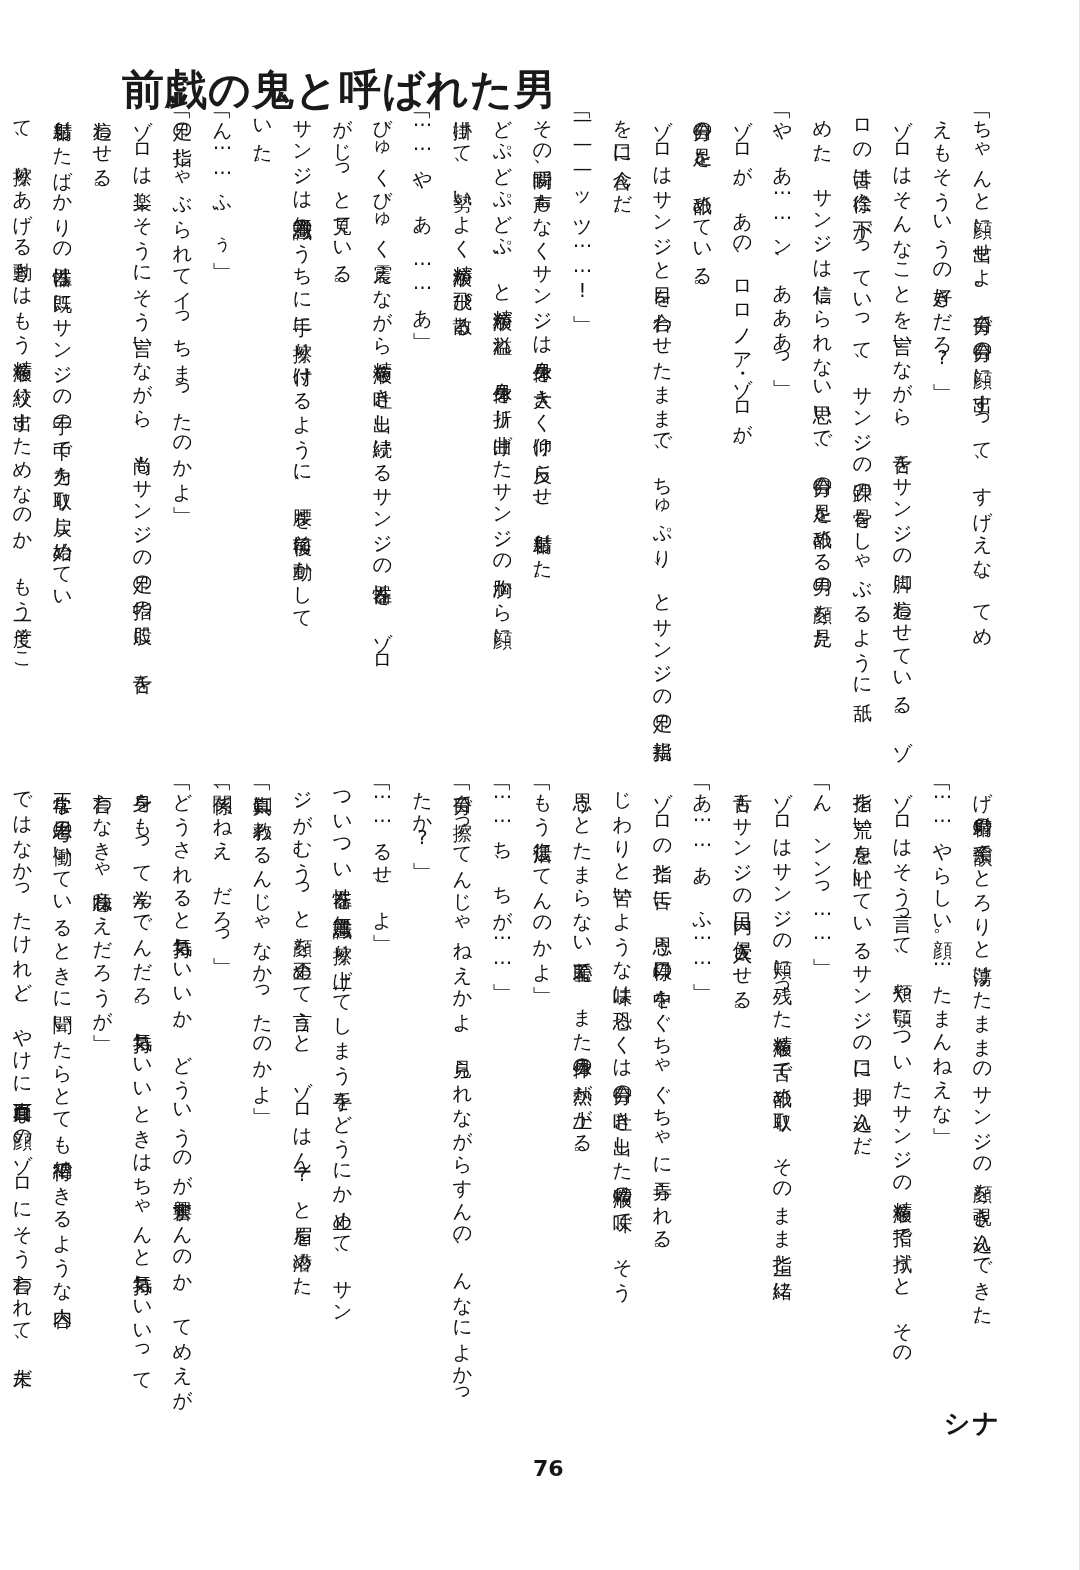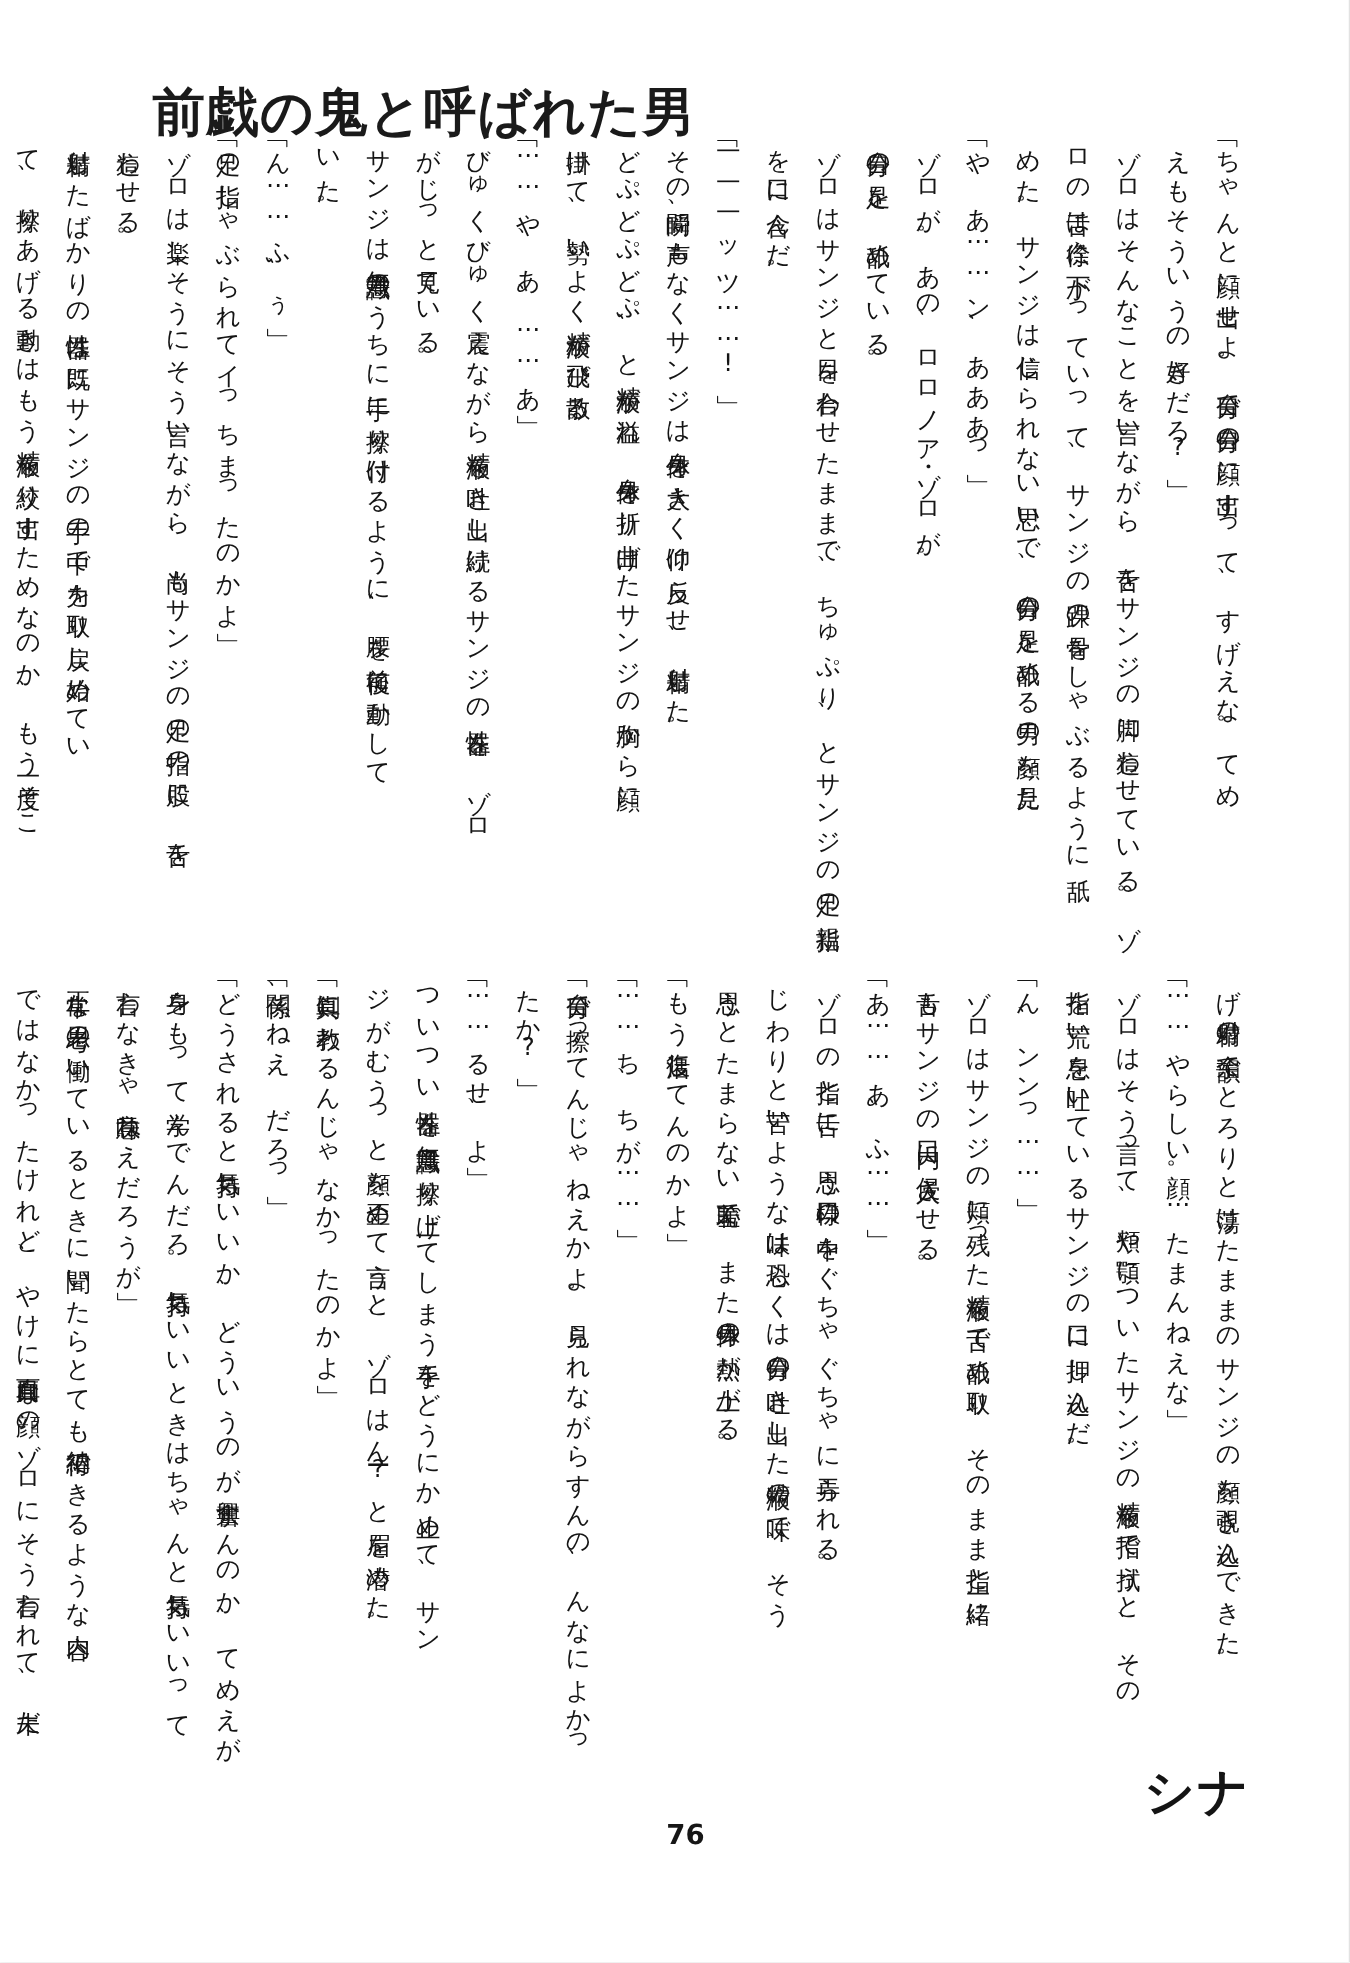--- a/index.html
+++ b/index.html
@@ -83,21 +83,21 @@
     font-size: 22px;
     font-weight: 600;
     color: #161616;
     margin-top: 32px;
   }
   .corner-mark {
     position: absolute;
     right: 78px;
     top: 1406px;
     font-family: "DejaVu Sans", "Liberation Sans", sans-serif;
-    font-size: 40px;
+    font-size: 26px;
     font-weight: 700;
     color: #141414;
     letter-spacing: 2px;
   }
 </style>
 </head>
 <body>
 
 <div class="page">
 

